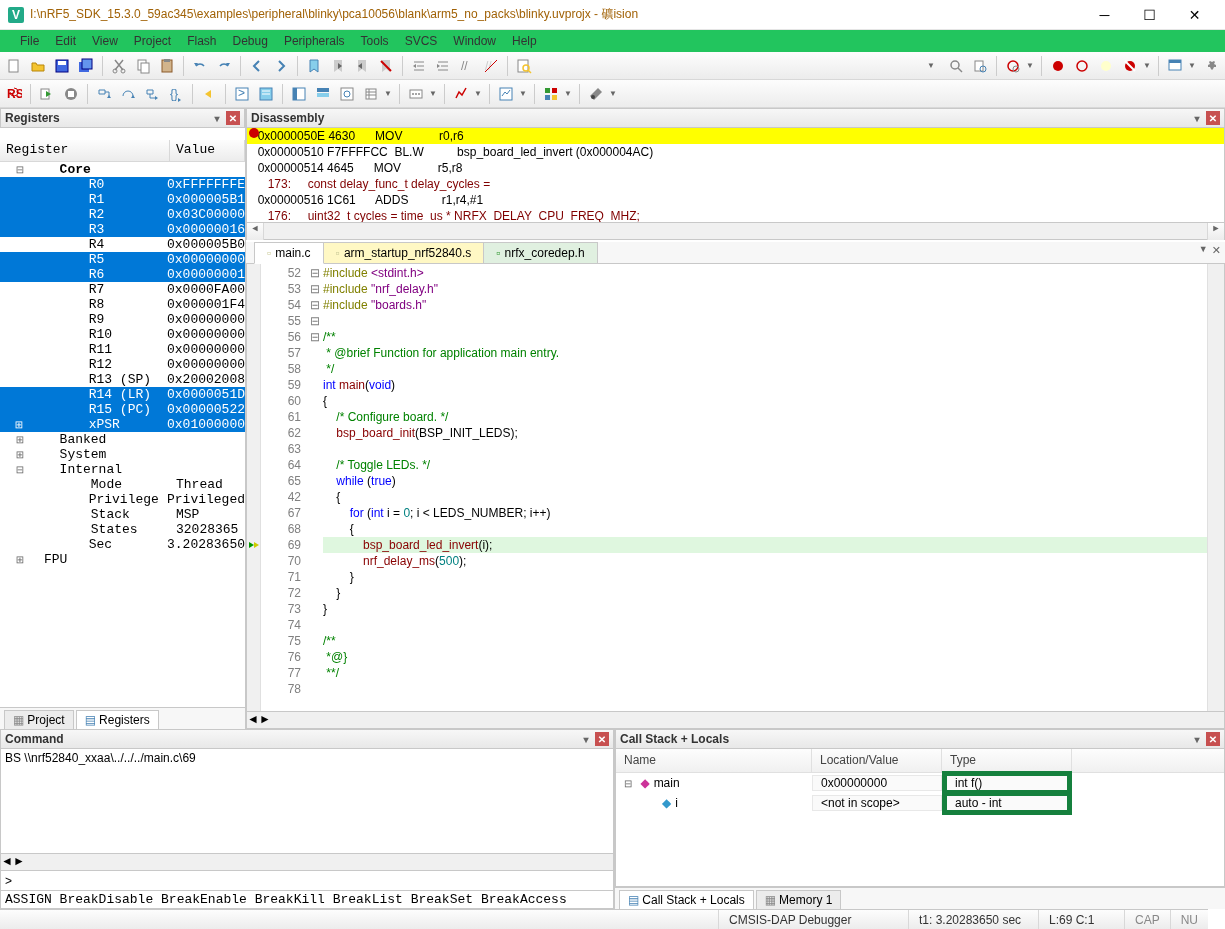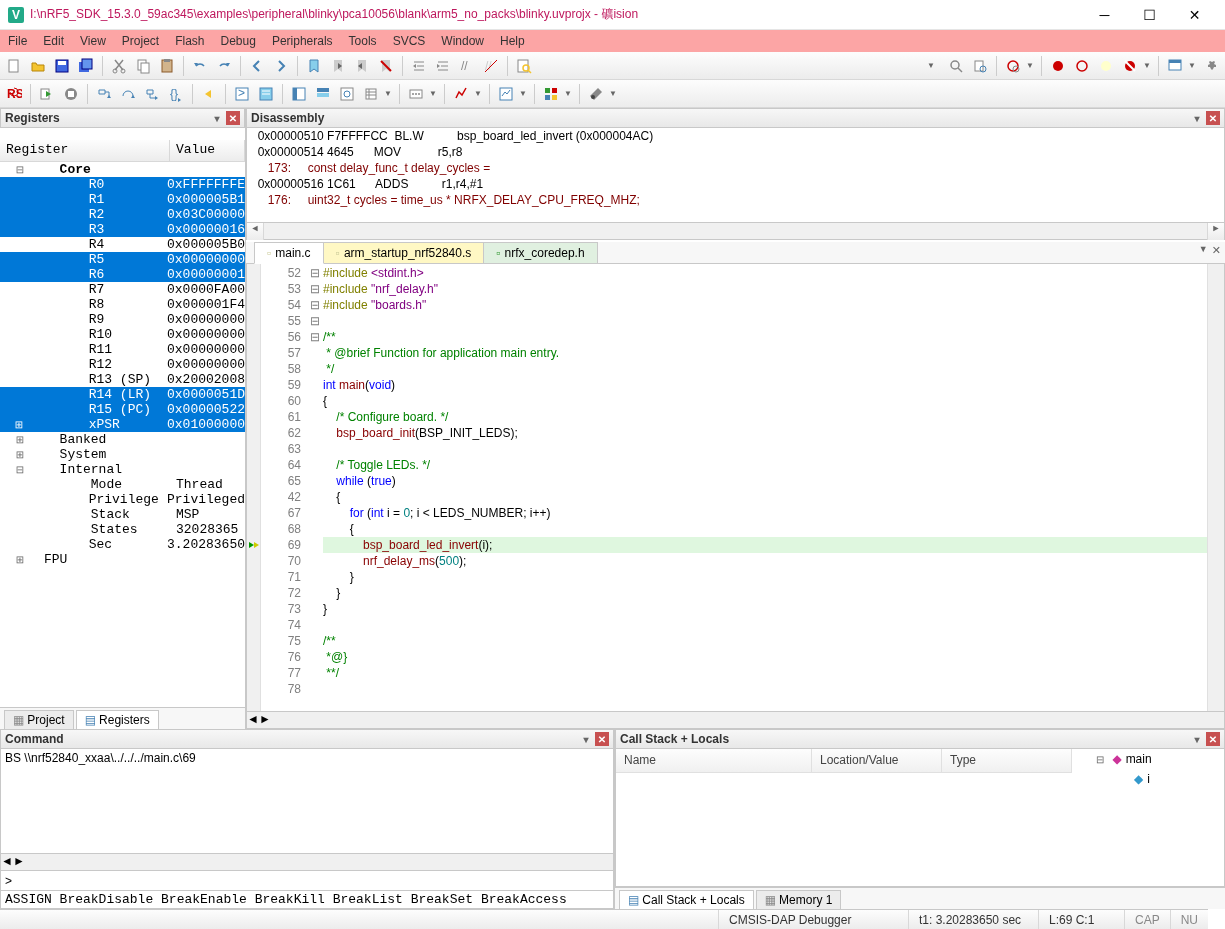--- a/index.html
+++ b/index.html
@@ -2,26 +2,26 @@
 <html><head>
 <meta charset="utf-8">
 <style>
 * { margin:0; padding:0; box-sizing:border-box; font-family:'Segoe UI',Tahoma,sans-serif; font-size:12px; }
 body { background:#fff; color:#000; overflow:hidden; width:1225px; height:929px; position:relative; }
 .mono { font-family:'Courier New',monospace; font-size:13px; }
 
 
 .titlebar { height:30px; background:#fff; display:flex; align-items:center; padding:0 8px; border-bottom:1px solid #e5e5e5; }
 .titlebar .ico { width:16px; height:16px; margin-right:6px; }
-.titlebar .ttl { flex:1; font-size:12px; color:#be185d; }
+.titlebar .ttl { flex:1; font-size:12px; color:#a16207; }
 .titlebar .wctl { display:flex; gap:0; }
 .titlebar .wctl div { width:45px; height:28px; display:flex; align-items:center; justify-content:center; font-size:14px; }
 
 
-.menubar { height:22px; background:#fca5a5; display:flex; align-items:center; padding:0 0; }
+.menubar { height:22px; background:#22c55e; display:flex; align-items:center; padding:0 12px; }
 .menubar .mitem { padding:2px 8px; cursor:default; color:#333; }
 
 
 .tbrow { height:28px; background:linear-gradient(#fdfdfd,#ececec); border-bottom:1px solid #d8d8d8; display:flex; align-items:center; padding:0 3px; gap:2px; }
 .tbtn { width:22px; height:22px; display:flex; align-items:center; justify-content:center; cursor:default; border:1px solid transparent; border-radius:2px; }
 .tsep { width:1px; height:20px; background:#ccc; margin:0 3px; }
 .tdd { width:10px; font-size:8px; color:#666; }
 
 
 .workarea { position:absolute; top:108px; left:0; right:0; bottom:20px; display:flex; flex-direction:column; }
@@ -86,21 +86,21 @@
 
 
 .lowerrow { height:180px; display:flex; }
 .cmdpanel { flex:1; display:flex; flex-direction:column; border-right:1px solid #c8c8c8; }
 .cmdbody { flex:1; background:#fff; border:1px solid #c8c8c8; border-top:none; font-family:'Courier New',monospace; font-size:13px; padding:2px 4px; line-height:15px; overflow:hidden; }
 .cmdsb { height:17px; background:#f0f0f0; border:1px solid #c8c8c8; border-top:none; display:flex; }
 .cmdinput { height:20px; border:1px solid #c8c8c8; border-top:none; display:flex; align-items:center; padding:0 4px; font-family:'Courier New',monospace; font-size:13px; }
 .cmdhints { height:18px; border:1px solid #c8c8c8; border-top:none; padding:1px 4px; font-family:'Courier New',monospace; font-size:13px; white-space:pre; overflow:hidden; }
 
 .cspanel { width:610px; display:flex; flex-direction:column; }
-.csbody { flex:1; background:#fff; border:1px solid #c8c8c8; border-top:none; display:flex; flex-direction:row;gap:16px; }
+.csbody { flex:1; background:#fff; border:1px solid #c8c8c8; border-top:none; display:flex; flex-direction:column; }
 .cshdr { display:flex; background:linear-gradient(#fdfdfd,#f0f0f0); height:24px; border-bottom:1px solid #e0e0e0; }
 .cshdr div { padding:4px 8px; border-right:1px solid #e0e0e0; color:#444; }
 .csrow { display:flex; height:20px; align-items:center; }
 .csrow div { padding:0 8px; }
 .csrow .c1 { width:196px; display:flex; align-items:center; gap:4px; }
 .csrow .c2 { width:130px; border:1px solid #e8e8e8; background:#fafafa; }
 .csrow .c3 { width:130px; border:5px solid #15803d; background:#fafafa; }
 .cstabs { height:22px; background:#f7f7f7; border-top:1px solid #c8c8c8; display:flex; align-items:flex-end; padding:0 4px; gap:2px; }
 .cspanel .simplebody { flex:1; }
 
@@ -636,20 +636,21 @@
 
   <div class="rightcol">
 
     <div class="disasm">
       <div class="pheader">
         <span class="ptitle">Disassembly</span>
         <span class="pbtn pin">▾</span>
         <span class="pbtn c">✕</span>
       </div>
       <div class="disbody mono" id="disbody">
+            <div class="disline cur" style="position: relative;"><span class="bp"></span><span>  0x0000050E 4630      MOV           r0,r6</span></div>
             <div class="disline"><span>  0x00000510 F7FFFFCC  BL.W          bsp_board_led_invert (0x000004AC)</span></div>
             <div class="disline"><span>  0x00000514 4645      MOV           r5,r8</span></div>
             <div class="disline"><span style="color: rgb(128, 0, 0);">     173:     const delay_func_t delay_cycles =</span></div>
             <div class="disline"><span>  0x00000516 1C61      ADDS          r1,r4,#1</span></div>
             <div class="disline"><span style="color: rgb(128, 0, 0);">     176:     uint32_t cycles = time_us * NRFX_DELAY_CPU_FREQ_MHZ;</span></div>
           </div>
       <div class="disasm-sb">
             <div class="sbtn">◄</div>
             <div class="track"></div>
             <div class="sbtn">►</div>

